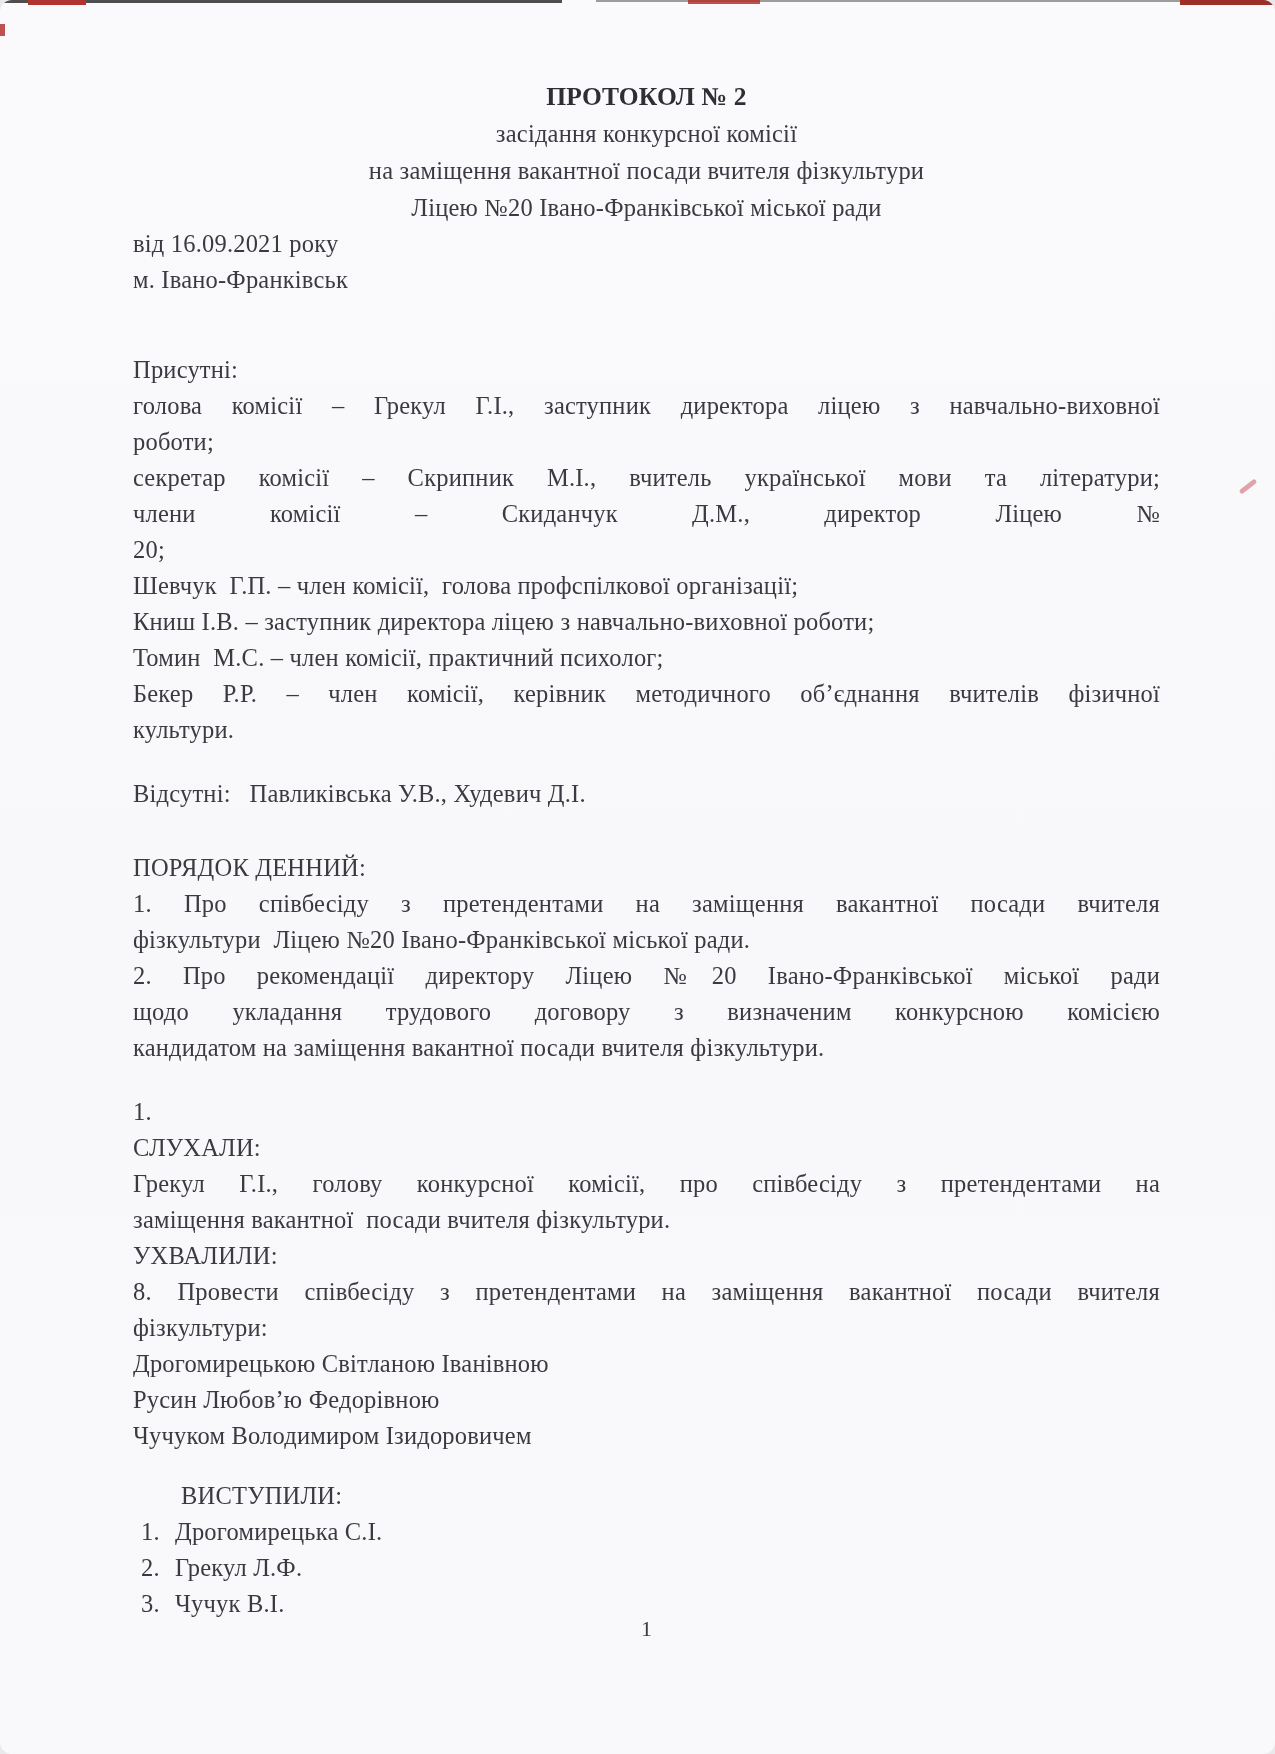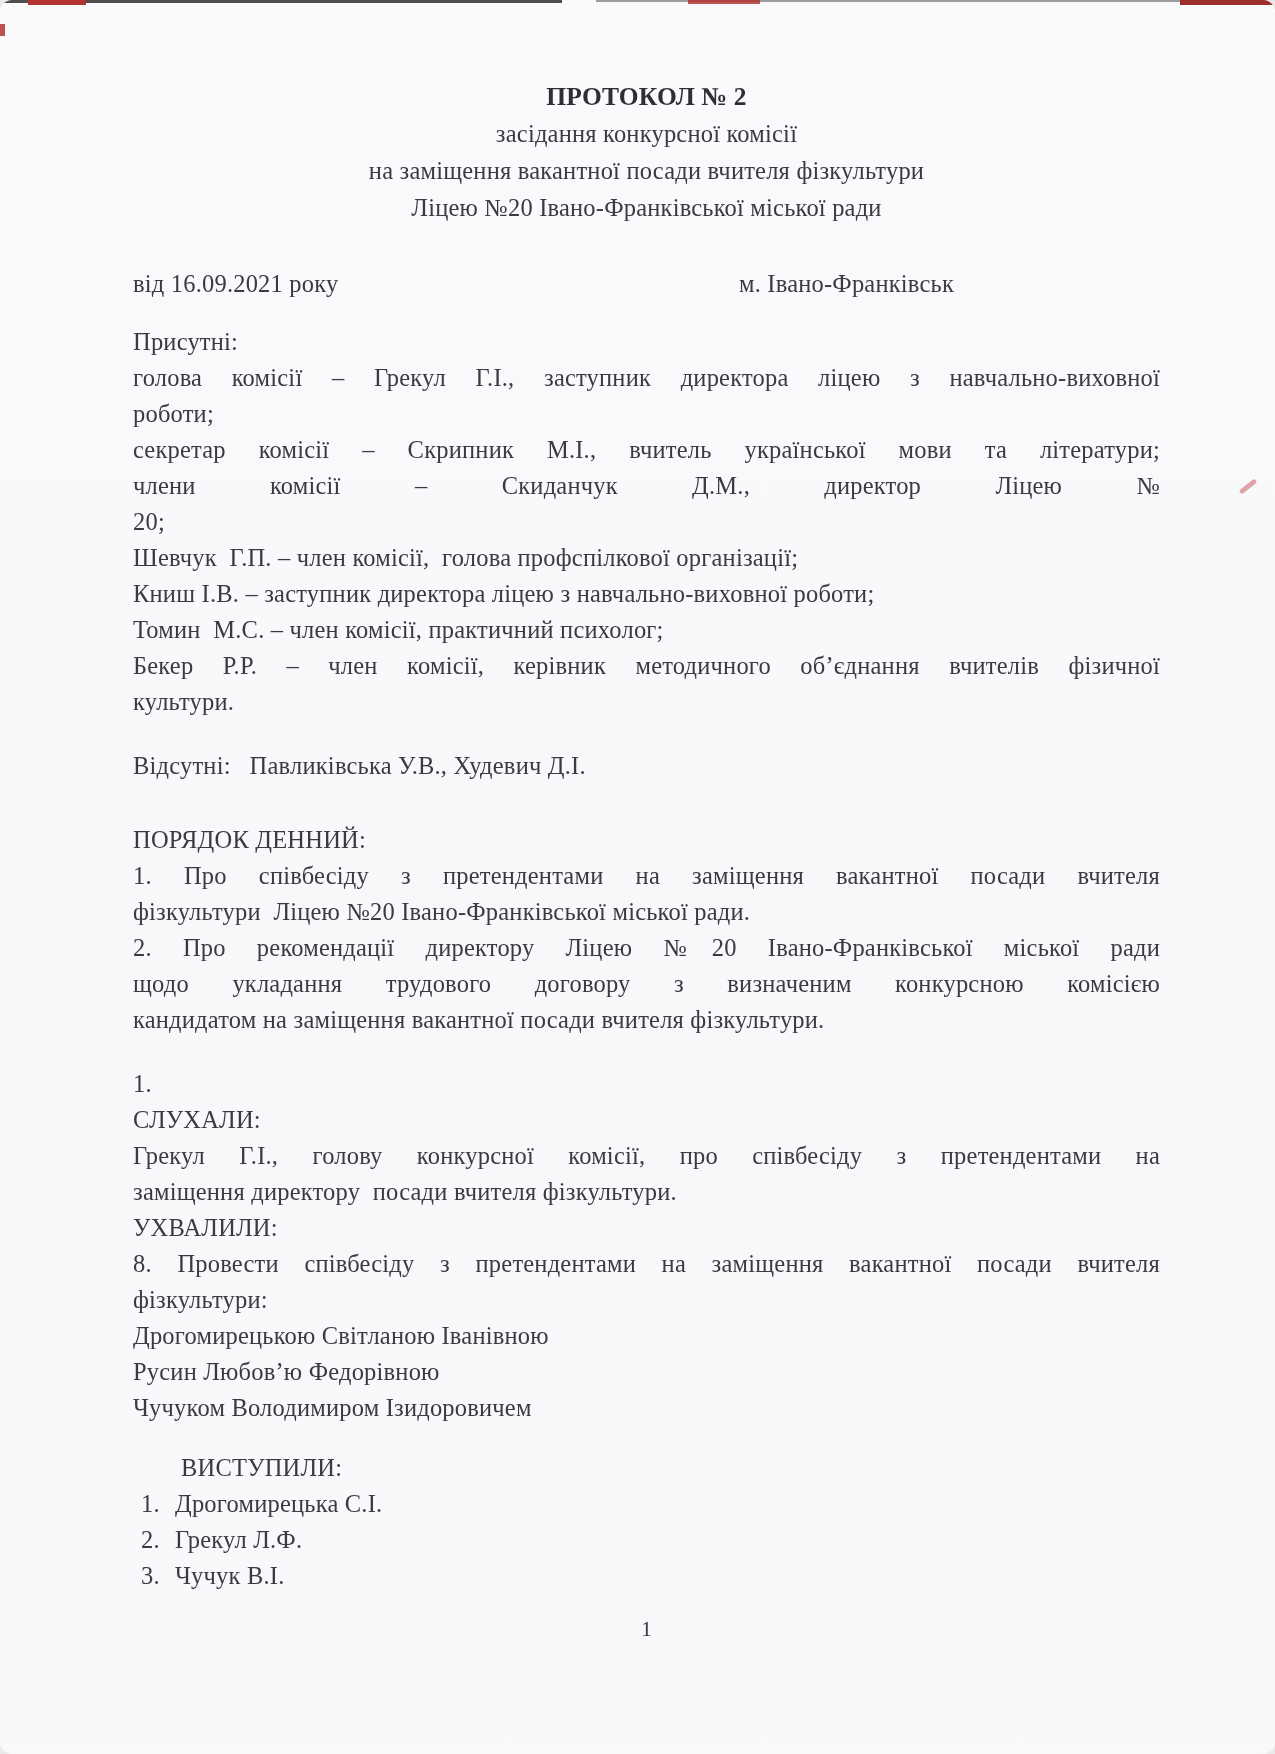--- a/index.html
+++ b/index.html
@@ -28,23 +28,23 @@
     letter-spacing: 0.2px;
   }
   .j {
     white-space: normal;
     text-align: justify;
     text-align-last: justify;
     text-justify: inter-word;
   }
   .title .ln { text-align: center; line-height: 37px; }
   .title .t0 { font-weight: bold; font-size: 25.5px; color: #2e2e35; }
-  .dateline { margin-top: 40px; display: flex; justify-content: space-between; }
+  .dateline { display: flex; justify-content: space-between; flex-direction: column; }
   .dateline .city { margin-right: 206px; }
-  .sec-present  { margin-top: 22px; }
+  .sec-present  { margin-top: 54px; }
   .sec-absent   { margin-top: 28px; }
   .sec-agenda   { margin-top: 38px; }
   .sec-hearing  { margin-top: 28px; }
   .sec-speakers { margin-top: 24px; }
   .speakers-heading { padding-left: 48px; }
   .speaker { padding-left: 8px; display: flex; }
   .speaker .num { width: 34px; flex: none; }
   .page-number {
     position: absolute;
     left: 133px;
@@ -123,21 +123,21 @@
       <div class="ln">фізкультури  Ліцею №20 Івано-Франківської міської ради.</div>
       <div class="ln j">2. Про рекомендації директору Ліцею №20 Івано-Франківської міської ради</div>
       <div class="ln j">щодо укладання трудового договору з визначеним конкурсною комісією</div>
       <div class="ln">кандидатом на заміщення вакантної посади вчителя фізкультури.</div>
     </section>
 
     <section class="sec-hearing">
       <div class="ln">1.</div>
       <div class="ln">СЛУХАЛИ:</div>
       <div class="ln j">Грекул Г.І., голову конкурсної комісії, про співбесіду з претендентами на</div>
-      <div class="ln">заміщення директору  посади вчителя фізкультури.</div>
+      <div class="ln">заміщення вакантної  посади вчителя фізкультури.</div>
       <div class="ln">УХВАЛИЛИ:</div>
       <div class="ln j">8. Провести співбесіду з претендентами на заміщення вакантної посади вчителя</div>
       <div class="ln">фізкультури:</div>
       <div class="ln">Дрогомирецькою Світланою Іванівною</div>
       <div class="ln">Русин Любов’ю Федорівною</div>
       <div class="ln">Чучуком Володимиром Ізидоровичем</div>
     </section>
 
     <section class="sec-speakers">
       <div class="ln speakers-heading">ВИСТУПИЛИ:</div>

